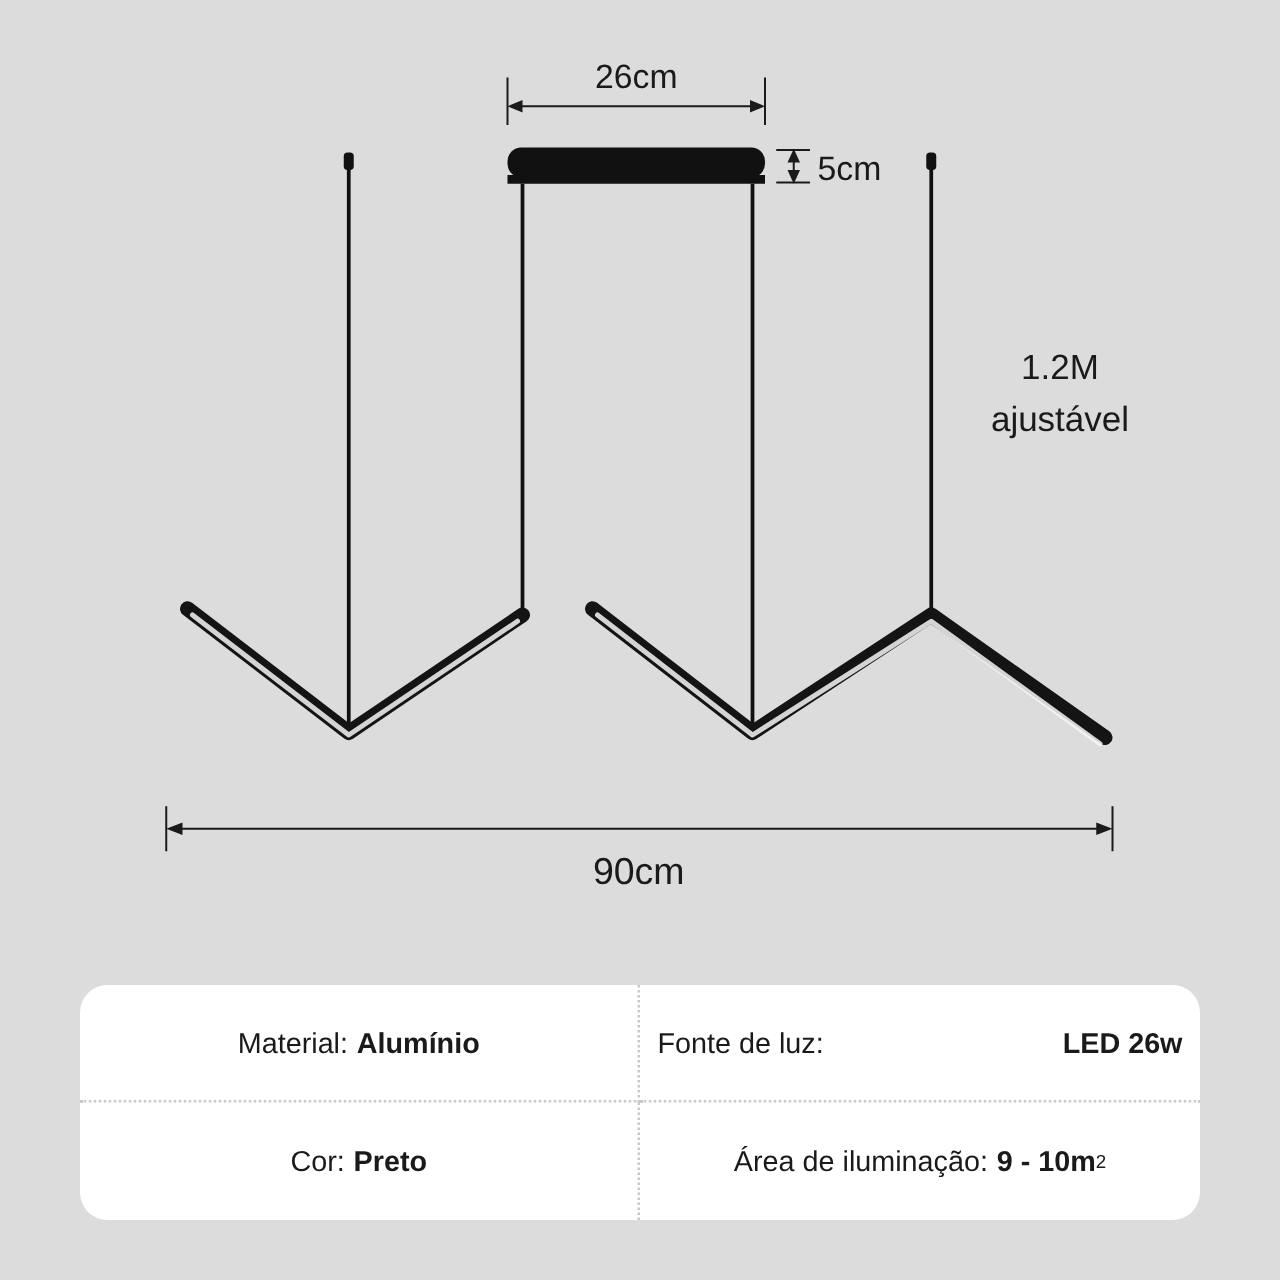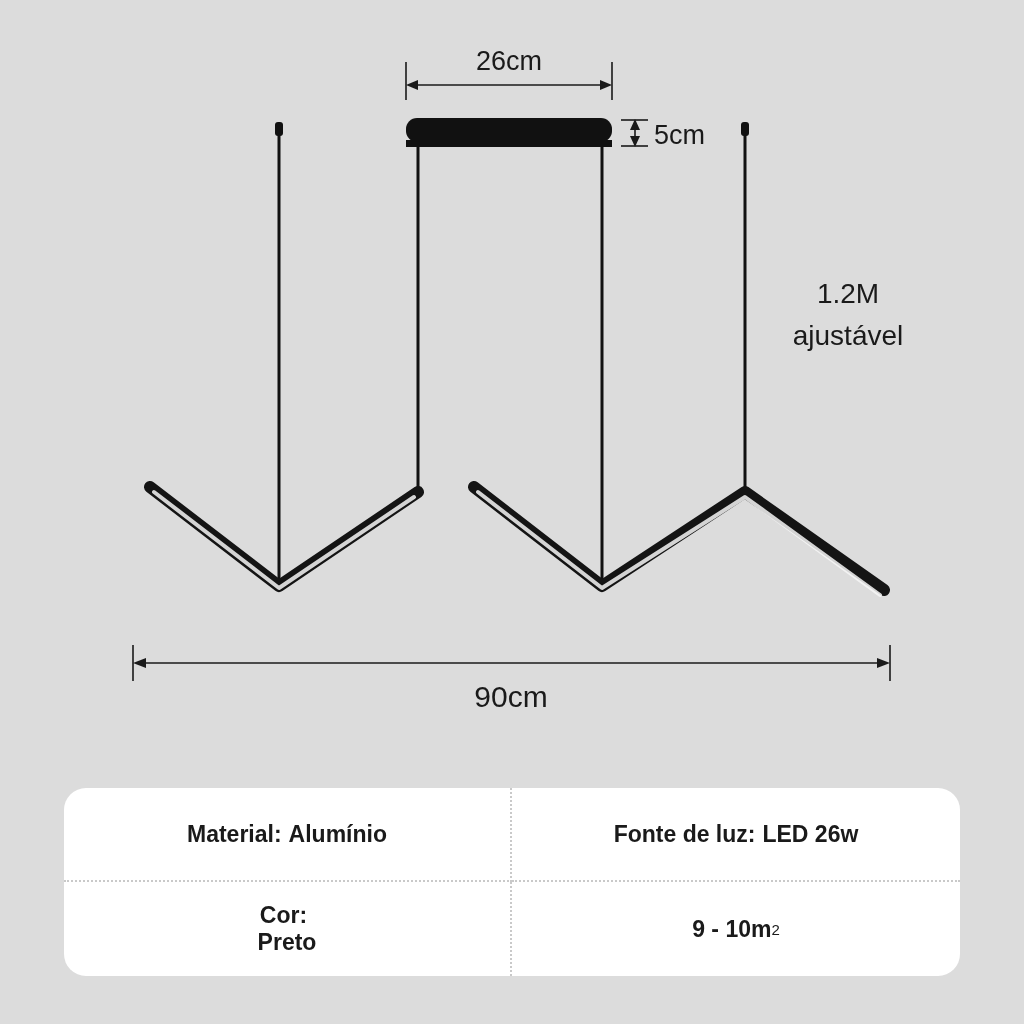--- a/index.html
+++ b/index.html
@@ -52,29 +52,29 @@
     align-items: center;
     justify-content: center;
     font-size: 23px;
     color: #1a1a1a;
     padding: 0 14px;
     box-sizing: border-box;
     height: 100%;
     white-space: nowrap;
   }
   .spec-cell .k {
-    font-weight: bold;
+    font-weight: normal;
     margin-right: 7px;
   }
   .spec-cell .v {
     font-weight: bold;
   }
   .cell-r0c0 { border-right: 2px dotted #c9c9c9; border-bottom: 2px dotted #c9c9c9; }
-  .cell-r0c1 { border-bottom: 2px dotted #c9c9c9; }
-  .cell-r1c0 { border-right: 2px dotted #c9c9c9; flex-direction: column; }
+  .cell-r0c1 { border-bottom: 2px dotted #c9c9c9; justify-content: space-between; }
+  .cell-r1c0 { border-right: 2px dotted #c9c9c9; }
   .sup { font-size: 15px; vertical-align: super; }
 </style>
 </head>
 <body>
 
 <div id="stage">
 
   <svg class="diagram" viewBox="0 0 1024 1024">
 
     <g>
@@ -144,18 +144,19 @@
     </div>
     <div class="spec-cell cell-r0c1">
       <span class="k">Fonte de luz:</span>
       <span class="v">LED 26w</span>
     </div>
     <div class="spec-cell cell-r1c0">
       <span class="k">Cor:</span>
       <span class="v">Preto</span>
     </div>
     <div class="spec-cell">
+      <span class="k">Área de iluminação:</span>
       <span class="v">9 - 10m</span>
         <span class="sup">2</span>
     </div>
   </div>
 
 </div>
 
 </body></html>

